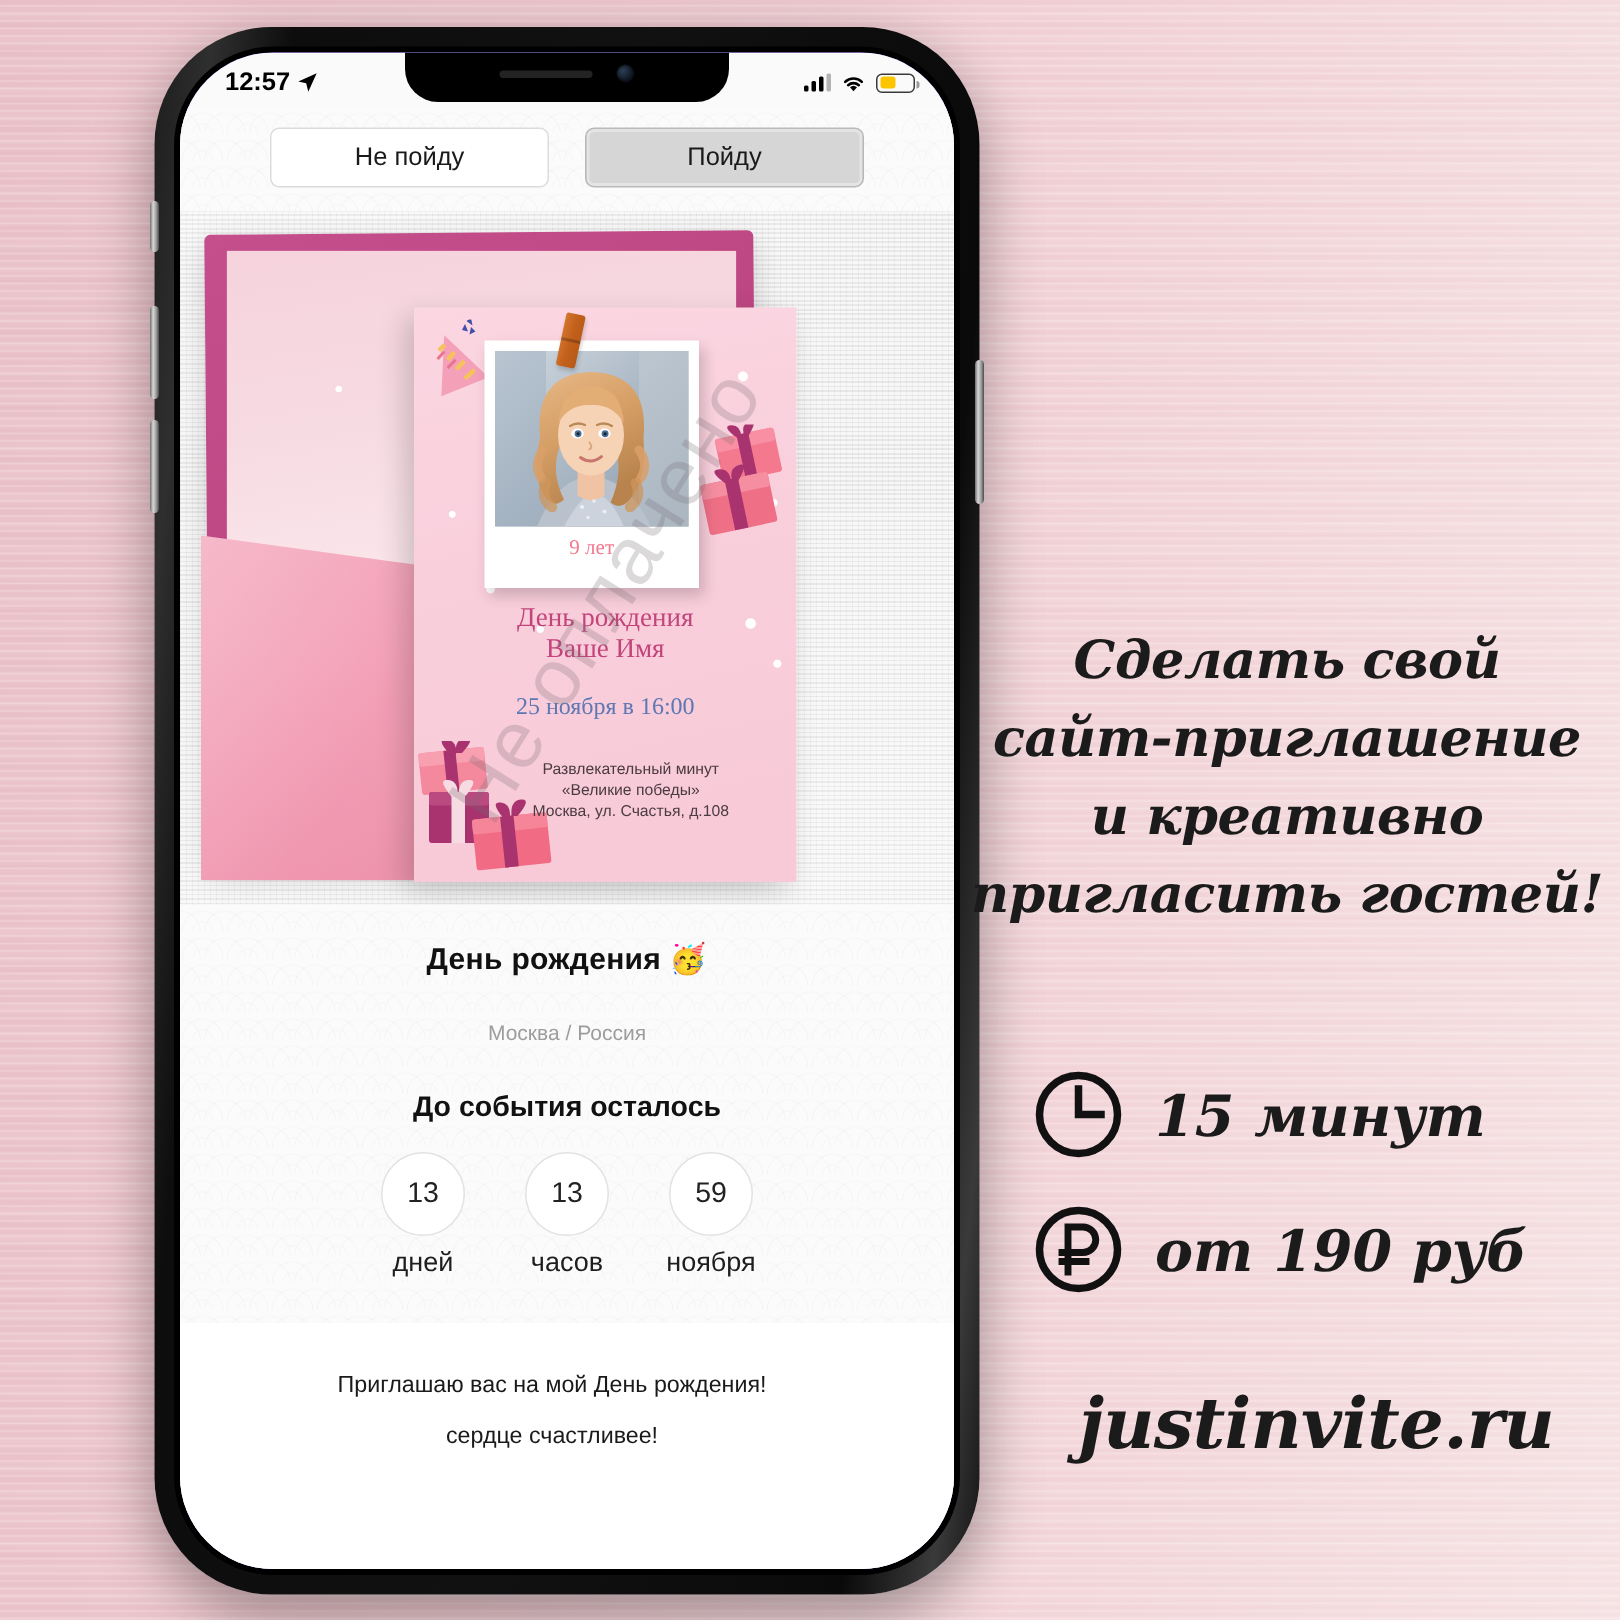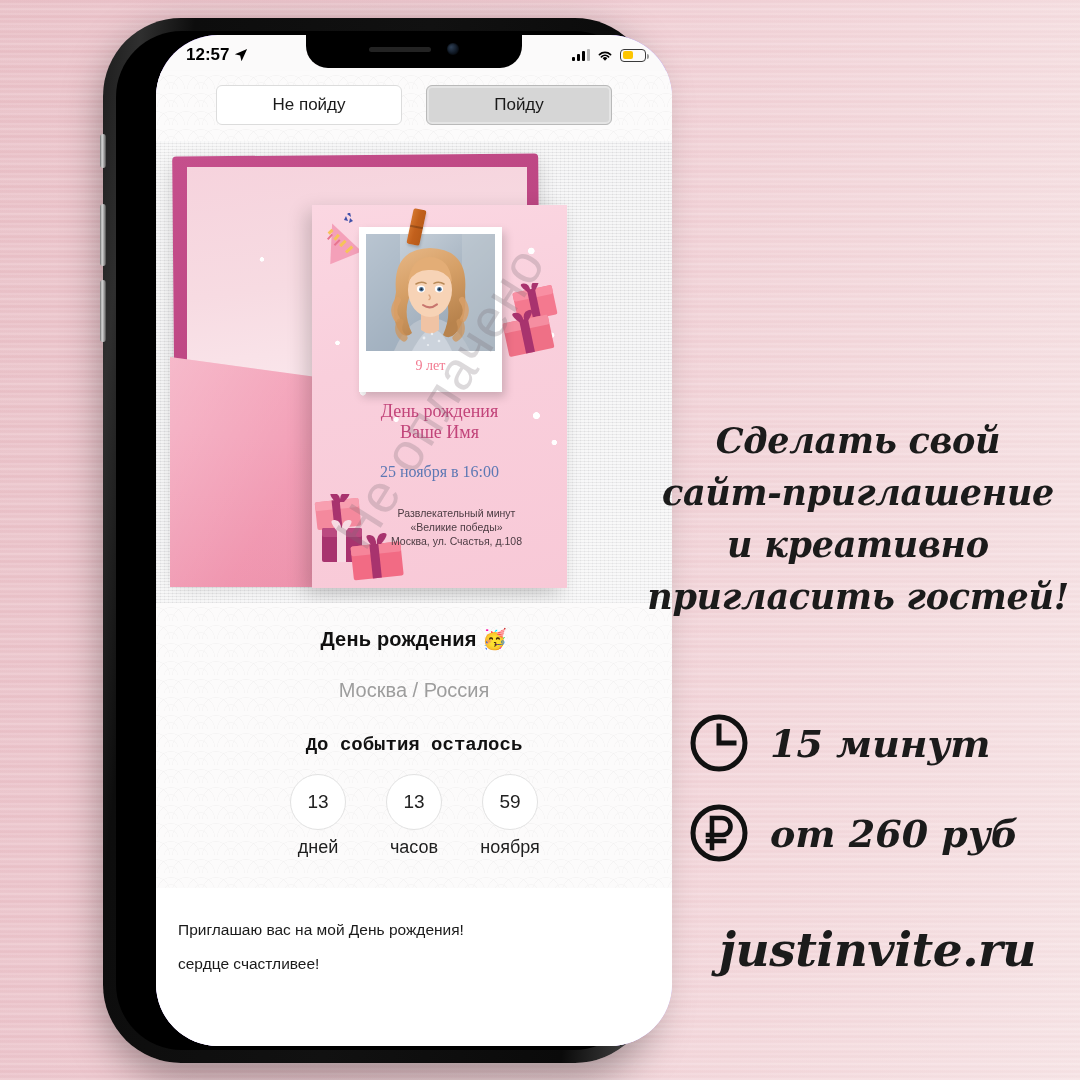--- a/index.html
+++ b/index.html
@@ -48,21 +48,20 @@
     background: #000;
     padding: 4px;
     position: relative;
   }
   #screen {
     width: 100%; height: 100%;
     border-radius: 62px;
     overflow: hidden;
     background: #8b5cf6;
     position: relative;
-    margin-left: 36px;
   }
 
   
   .side-btn {
     position: absolute;
     background: linear-gradient(90deg,#6d6d6d,#d8d8d8 35%,#9a9a9a 70%,#4a4a4a);
     border-radius: 3px;
   }
   .left-btn  { left: -3px;  width: 6px; }
   .right-btn { right: -3px; width: 6px; }
@@ -330,25 +329,25 @@
     padding: 24px 0 30px 0;
     text-align: center;
   }
   #event-title {
     font-size: 20px; font-weight: bold; color: #111;
     letter-spacing: 0.2px;
   }
   #event-title .emoji { font-size: 20px; }
   #event-place {
     margin-top: 28px;
-    font-size: 20px; color: #9d9d9d;
+    font-size: 14px; color: #9d9d9d;
   }
   #countdown-label {
     margin-top: 32px;
-    font-size: 19px; font-weight: bold; color: #111; font-family: Liberation Mono, monospace;
+    font-size: 19px; font-weight: bold; color: #111;
   }
   #countdown {
     margin-top: 18px;
     display: flex; justify-content: center; gap: 30px;
   }
   .cd-unit { width: 66px; text-align: center; }
   .cd-circle {
     width: 56px; height: 56px; margin: 0 auto;
     border: 1.4px solid #e2e2e2;
     border-radius: 50%;
@@ -356,20 +355,21 @@
     display: flex; align-items: center; justify-content: center;
     font-size: 19px; color: #222;
   }
   .cd-label { margin-top: 7px; font-size: 18px; color: #1e1e1e; }
 
   
   #footer-msg {
     flex: 1 1 auto;
     background: #ffffff;
     padding: 28px 42px 0 22px;
+    text-align: center;
     font-size: 15.5px;
     color: #1a1a1a;
     line-height: 28px;
   }
   #footer-msg p + p { margin-top: 6px; }
 
   
   #promo {
     position: absolute;
     left: 646px; top: 0;
@@ -633,19 +633,19 @@
         <path d="M31 14 V31 H46" fill="none" stroke="#111" stroke-width="5" stroke-linecap="square"></path>
       </svg>
       <span class="script feature-text">15 минут</span>
     </div>
 
     <div class="feature">
       <svg class="feat-icon" width="62" height="62" viewBox="0 0 62 62">
         <circle cx="31" cy="31" r="26" fill="none" stroke="#111" stroke-width="5"></circle>
         <path d="M24 46 V16 h10 a8.5 8.5 0 0 1 0 17 h-14 M20 39 h16" fill="none" stroke="#111" stroke-width="4.6" stroke-linecap="square" stroke-linejoin="miter"></path>
       </svg>
-      <span class="script feature-text">от 260 руб</span>
+      <span class="script feature-text">от 190 руб</span>
     </div>
 
   </div>
 
   <div id="promo-url" class="script">justinvite.ru</div>
 </div>
 
 </body></html>

